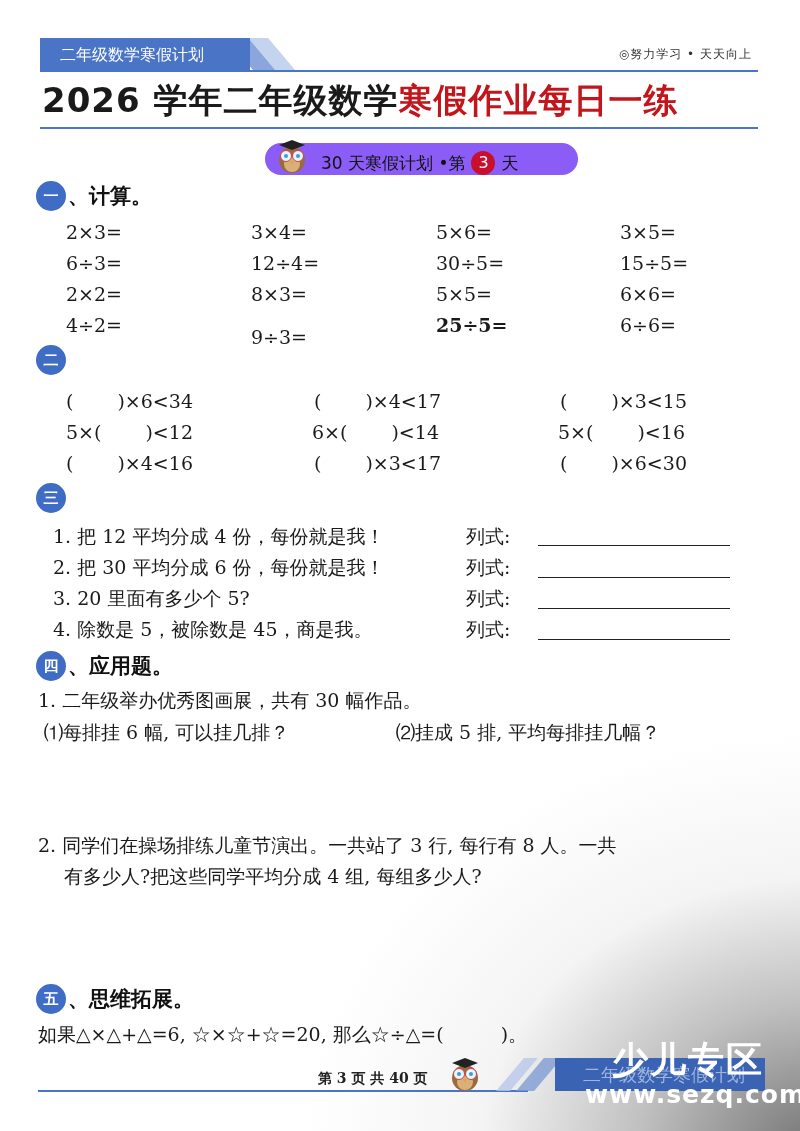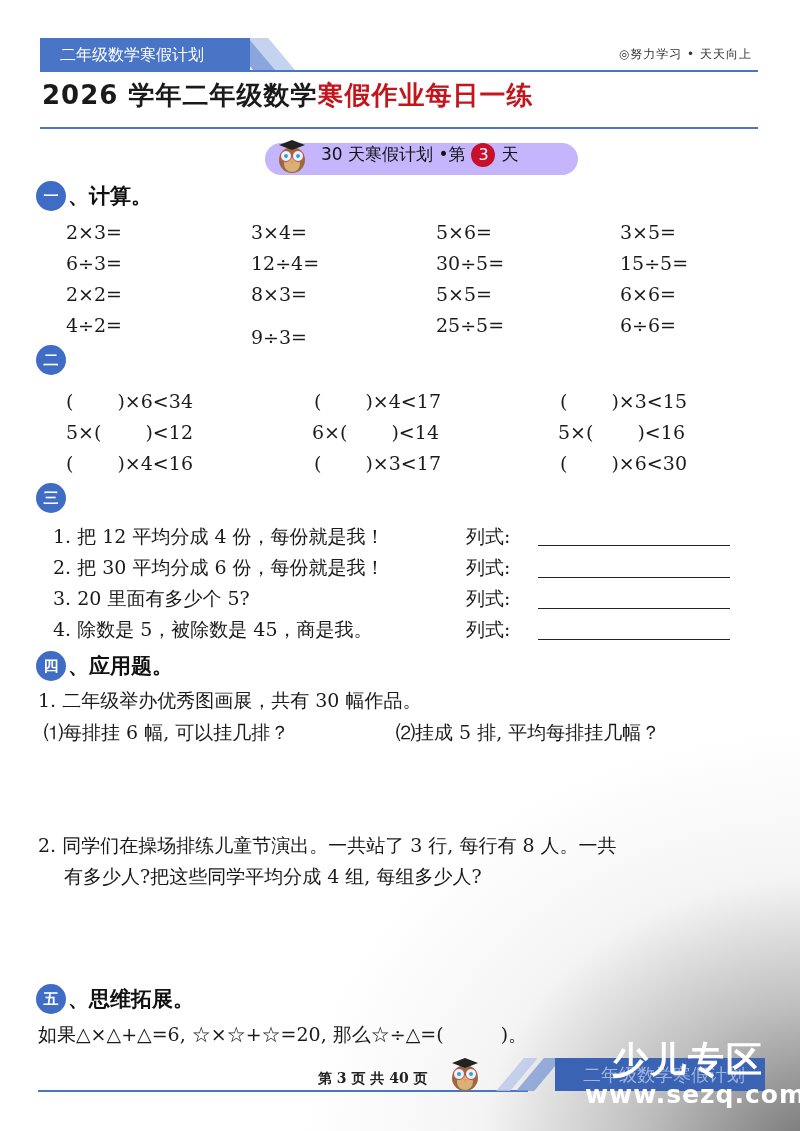--- a/index.html
+++ b/index.html
@@ -31,35 +31,35 @@
     .hdr-stripe1 { left: 240px; top: 38px; width: 26px; height: 33px; background: #8aa6dc; transform: skewX(40deg); }
     .hdr-stripe2 { left: 262px; top: 38px; width: 20px; height: 33px; background: #c4d3ee; transform: skewX(40deg); }
     .hdr-line { left: 40px; top: 70px; width: 718px; height: 2px; background: #4a74c6; }
     .hdr-motto {
       right: 48px; top: 46px;
       font-family: "DejaVu Sans", sans-serif;
       font-size: 12px; color: #333; letter-spacing: 1px;
     }
     .title {
       left: 42px; top: 78px; width: 720px;
-      font-size: 26px; font-weight: bold;
+      font-size: 34px; font-weight: bold;
       font-family: "DejaVu Sans", sans-serif;
       letter-spacing: 1px;
       white-space: nowrap;
     }
     .title .red { color: #c2161c; font-family: "DejaVu Serif", serif; }
     .title-line { left: 40px; top: 127px; width: 718px; height: 2px; background: #4a74c6; }
 
     
     .pill {
       left: 265px; top: 143px; width: 313px; height: 32px;
-      background: #c4b5fd; border-radius: 16px;
+      background: #8b5cf6; border-radius: 16px;
       font-family: "DejaVu Sans", sans-serif;
       font-size: 17px; color: #111;
-      display: flex; align-items: flex-start;
+      display: flex; align-items: flex-end;
       padding-left: 56px;
       white-space: nowrap;
     }
     .pill .day-num {
       display: inline-block; width: 24px; height: 24px; border-radius: 50%;
       background: #c8102e; color: #fff; text-align: center; line-height: 24px;
       margin: 0 6px; font-size: 16px;
     }
     .owl {
       width: 34px; height: 36px;
@@ -155,21 +155,21 @@
   <div class="abs calc" style="left:436px; top:252px;">30÷5=</div>
   <div class="abs calc" style="left:620px; top:252px;">15÷5=</div>
 
   <div class="abs calc" style="left:66px; top:283px;">2×2=</div>
   <div class="abs calc" style="left:251px; top:283px;">8×3=</div>
   <div class="abs calc" style="left:436px; top:283px;">5×5=</div>
   <div class="abs calc" style="left:620px; top:283px;">6×6=</div>
 
   <div class="abs calc" style="left:66px; top:314px;">4÷2=</div>
   <div class="abs calc" style="left:251px; top:326px;">9÷3=</div>
-  <div class="abs calc" style="left:436px; top:314px;">25÷5=</div>
+  <div class="abs calc" style="left:436px; top:314px;font-weight:bold;">25÷5=</div>
   <div class="abs calc" style="left:620px; top:314px;">6÷6=</div>
 </div>
 
 <div class="abs sec" style="top:345px;">
   <span class="badge">二</span>
 </div>
 <div class="abs calc" style="left:66px; top:389px;">(　　 )×6&lt;34</div>
 <div class="abs calc" style="left:314px; top:389px;">(　　 )×4&lt;17</div>
 <div class="abs calc" style="left:560px; top:389px;">(　　 )×3&lt;15</div>
 

